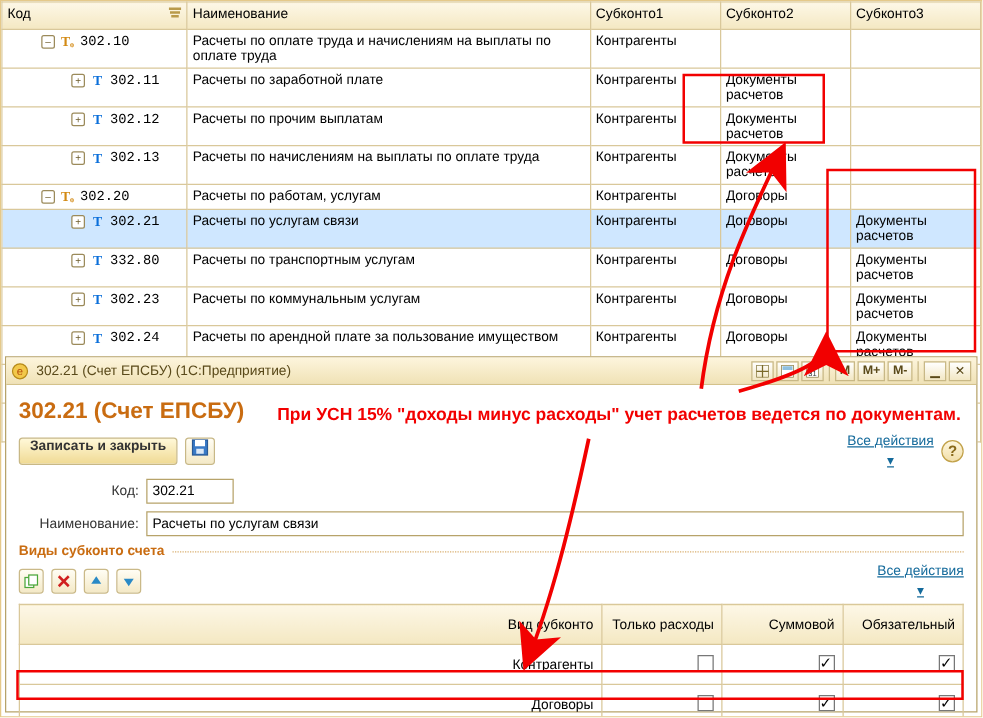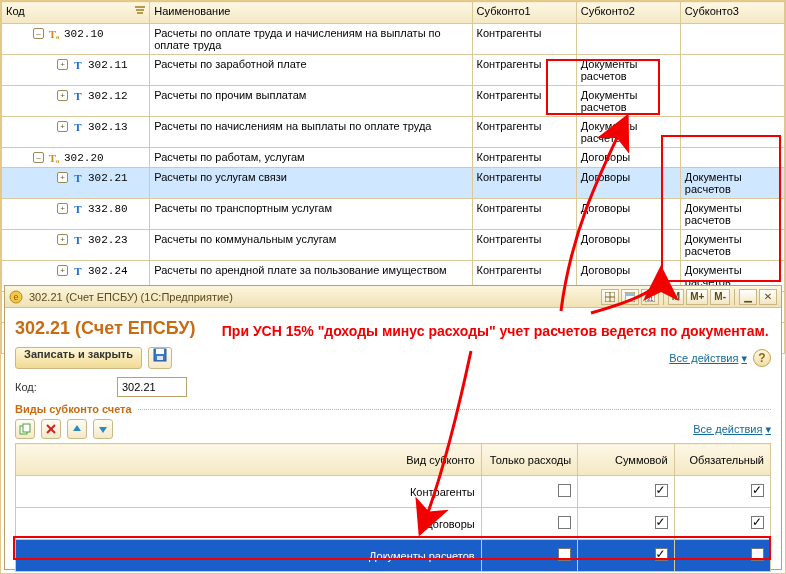--- a/index.html
+++ b/index.html
@@ -39,25 +39,25 @@
 
   .form-body { padding:8px 10px 10px 10px; }
   .form-heading { font-size:18px; font-weight:bold; color:#c96c11; margin:2px 0 8px 0; display:inline-block; }
   .annotation { color:#f20000; font-size:14px; font-weight:bold; line-height:17px; }
 
   .main-toolbar { display:flex; align-items:center; gap:6px; margin-bottom:8px; }
   .btn { display:inline-flex; align-items:flex-start; gap:4px; height:22px; padding:0 8px; border:1px solid #c8b886; background:linear-gradient(#fffdf4,#f4e9c6); border-radius:3px; cursor:pointer; color:#333; }
   .btn.primary { font-weight:bold; background:linear-gradient(#fff8d8,#f0da94); }
   .btn.icon-only { padding:0; width:24px; justify-content:center; }
   .spacer { flex:1; }
-  .link-a { color:#146a9b; text-decoration:underline; cursor:pointer; display:inline-flex; align-items:center; gap:3px; }
+  .link-a { color:#146a9b; text-decoration:underline; cursor:pointer; display:inline-flex; align-items:center; gap:3px;flex-direction:column; }
   .help-circle { display:inline-flex; align-items:center; justify-content:center; width:18px; height:18px; border:1px solid #c2a24a; border-radius:50%; background:linear-gradient(#fff7dd,#f1deaa); color:#8a6a1a; font-weight:bold; cursor:pointer; font-size:12px; }
 
   .form-row { display:flex; align-items:center; gap:6px; margin-bottom:6px; }
-  .form-row .lbl { width:96px; color:#333; }
+  .form-row .lbl { width:96px; color:#333;text-align:right; }
   .text-input { height:20px; border:1px solid #b7a36a; padding:1px 4px; background:#fff; font-family:inherit; font-size:11px; }
   .chk { display:inline-flex; align-items:center; gap:4px; }
   .chk input { width:13px; height:13px; margin:0; }
 
   .section-h { color:#c96c11; font-weight:bold; margin:6px 0 2px 0; display:flex; align-items:center; }
   .section-h::after { content:""; flex:1; border-top:1px dotted #d9b070; margin-left:6px; }
 
   .sub-toolbar { display:flex; align-items:center; gap:6px; margin:4px 0 4px 0; }
   .mini-btn { display:inline-flex; align-items:center; justify-content:center; width:20px; height:20px; border:1px solid #cab988; background:linear-gradient(#fffdf4,#f4e9c6); border-radius:3px; cursor:pointer; }
 
@@ -333,20 +333,24 @@
             <span>▾</span>
           </span>
         <span class="help-circle">?</span>
       </div>
 
       <div class="form-row">
         <span class="lbl">Код:</span>
         <input class="text-input" style="width: 70px;" value="302.21">
       </div>
 
+      <div class="form-row">
+        <span class="lbl">Наименование:</span>
+        <input class="text-input" style="flex: 1 1 0%;" value="Расчеты по услугам связи">
+      </div>
 
       <div class="section-h">
           <span>Виды субконто счета</span>
         </div>
 
       <div class="sub-toolbar">
         <span class="mini-btn">
             <svg width="12" height="12">
               <rect x="1" y="3" width="7" height="8" fill="#fff" stroke="#4aa63a"></rect>
               <rect x="4" y="1" width="7" height="8" fill="#fff" stroke="#4aa63a"></rect>

